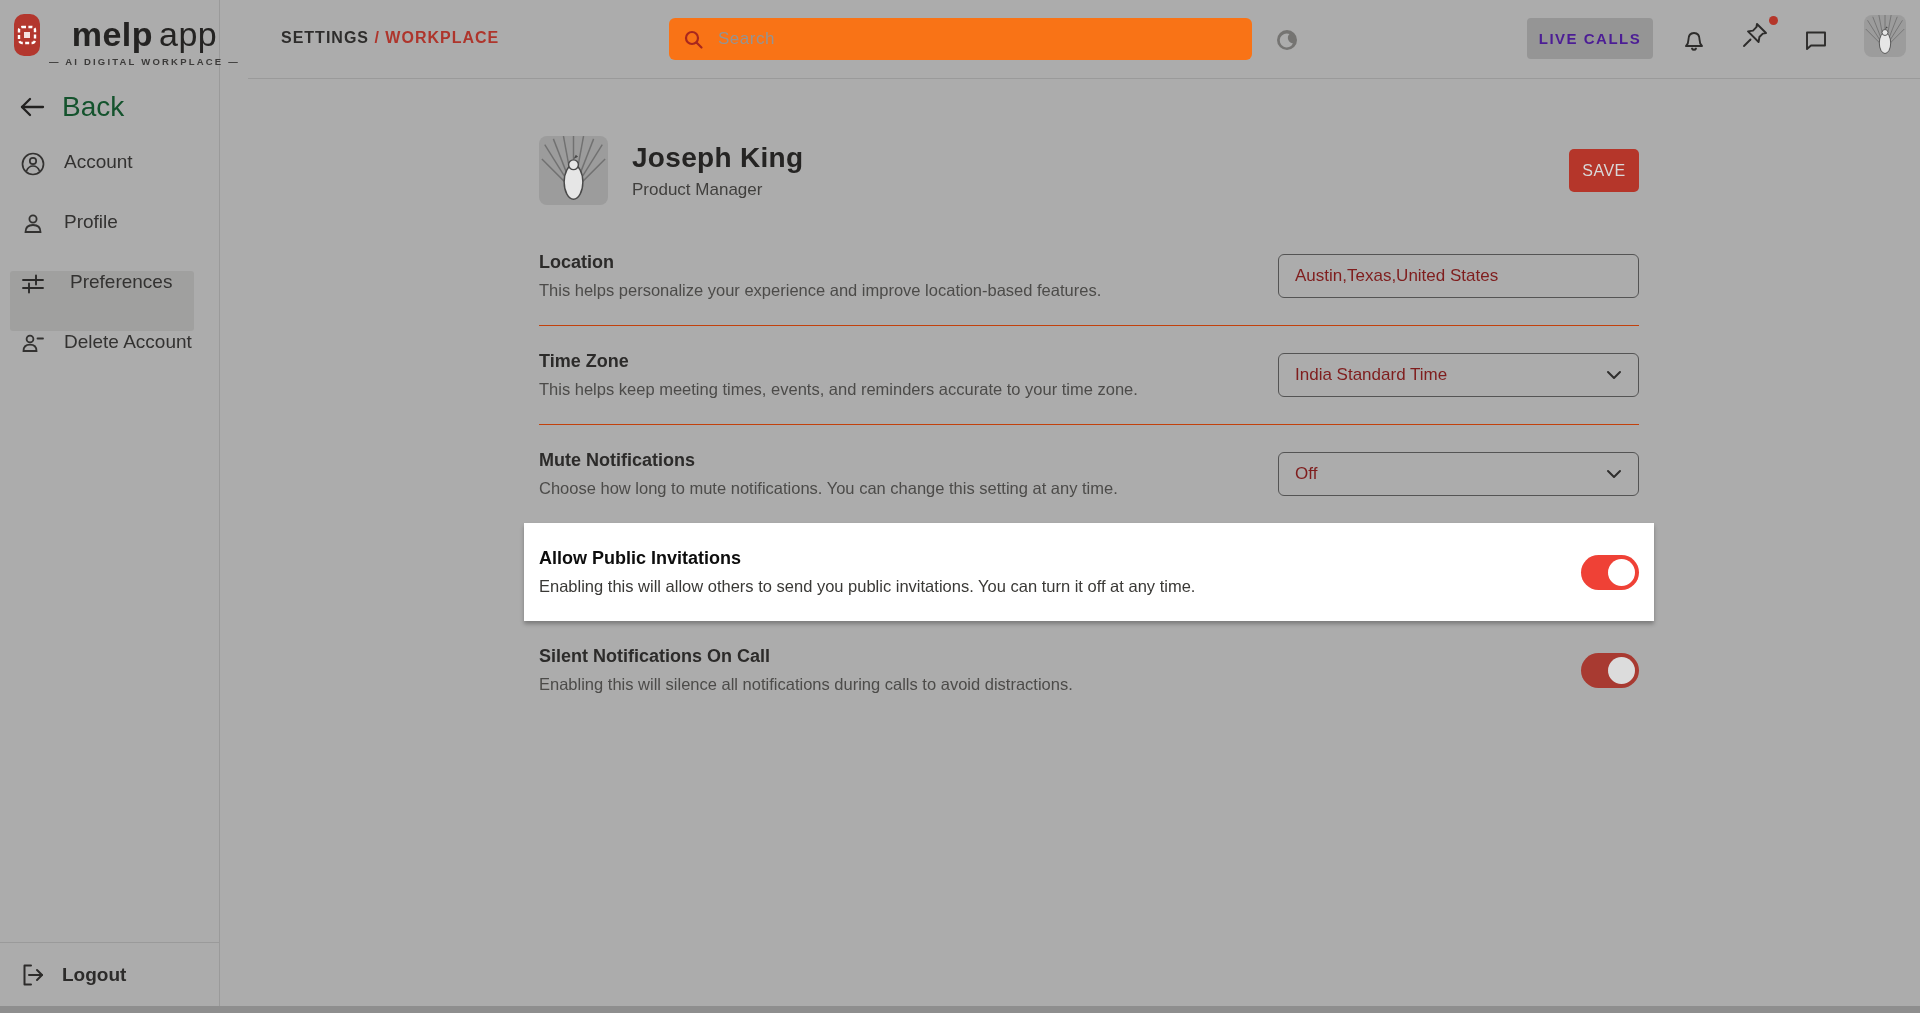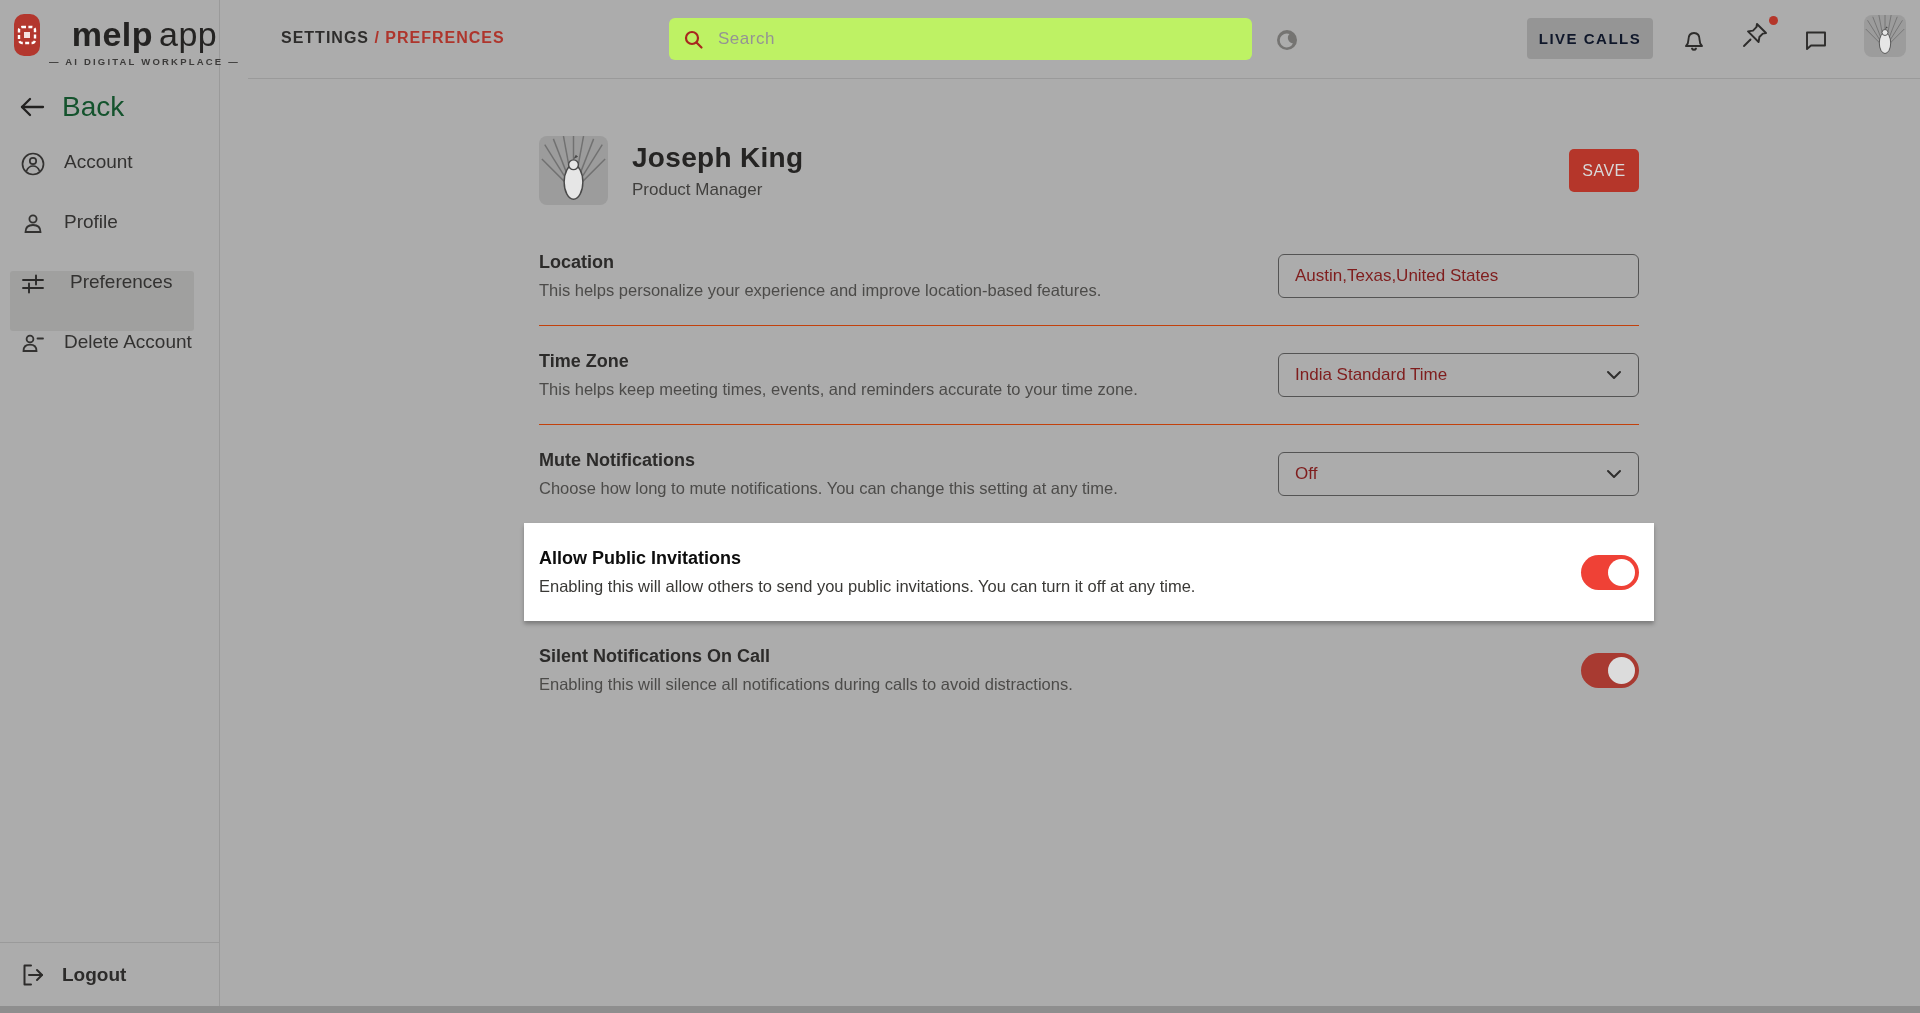--- a/index.html
+++ b/index.html
@@ -50,34 +50,34 @@
   
   .topbar {
     position:absolute; left:248px; right:0; top:0; height:79px;
     border-bottom:1px solid #9a9a9a;
   }
   .breadcrumb { position:absolute; left:33px; top:29px; font-size:16px; font-weight:700; letter-spacing:1px; }
   .crumb-section { color:#2e2d2c; }
   .crumb-sep, .crumb-page { color:#ae352c; }
   .search-box {
     position:absolute; left:421px; top:18px; width:583px; height:42px;
-    background:#bef264; border-radius:6px; display:flex; align-items:center; padding:0 14px; gap:14px;
+    background:#f97316; border-radius:6px; display:flex; align-items:center; padding:0 14px; gap:14px;
   }
   .search-input {
     border:none; outline:none; background:transparent; flex:1;
     font-family:"Liberation Sans", sans-serif; font-size:17px; color:#4a4948; letter-spacing:.5px;
   }
   .search-input::placeholder { color:#949494; }
   .dark-toggle { position:absolute; left:1026px; top:27px; cursor:pointer; }
 
   .live-calls-btn {
     position:absolute; left:1279px; top:18px; width:126px; height:41px;
     background:#959595; border:none; border-radius:4px;
     font-family:"Liberation Sans", sans-serif; font-size:15px; font-weight:700; letter-spacing:1.5px;
-    color:#0f172a; cursor:pointer;
+    color:#4c1d95; cursor:pointer;
   }
   .top-icon { position:absolute; top:26px; cursor:pointer; }
   .icon-bell { left:1432px; }
   .icon-chat { left:1554px; }
   .pin-wrap { position:absolute; left:1492px; top:20px; width:36px; height:36px; cursor:pointer; }
   .pin-dot { position:absolute; right:-2px; top:-4px; width:9px; height:9px; border-radius:50%; background:#b5362a; }
   .top-avatar {
     position:absolute; left:1616px; top:15px; width:42px; height:42px;
     border-radius:8px; overflow:hidden; cursor:pointer;
   }
@@ -233,21 +233,21 @@
       </svg>
     </span>
     <span class="logout-label">Logout</span>
   </div>
 </aside>
 
 <header class="topbar">
   <div class="breadcrumb">
     <span class="crumb-section">SETTINGS</span>
     <span class="crumb-sep">/ </span>
-    <span class="crumb-page">PREFRENCES</span>
+    <span class="crumb-page">WORKPLACE</span>
   </div>
 
   <div class="search-box">
     <span>
       <svg width="21" height="21" viewBox="0 0 21 21" fill="none" stroke="#a8271e" stroke-width="2.2" stroke-linecap="round">
         <circle cx="9" cy="9" r="6"></circle>
           <line x1="13.5" y1="13.5" x2="18.5" y2="18.5"></line>
       </svg>
     </span>
     <input class="search-input" placeholder="Search" style="">

